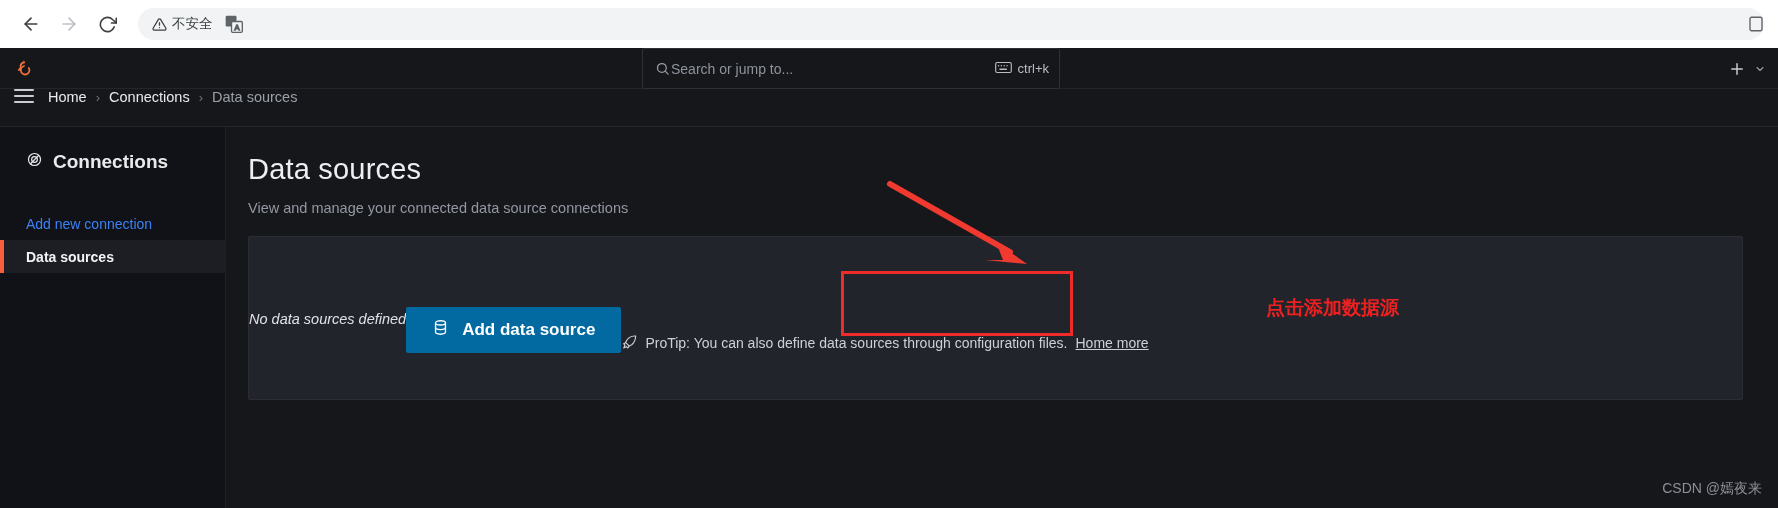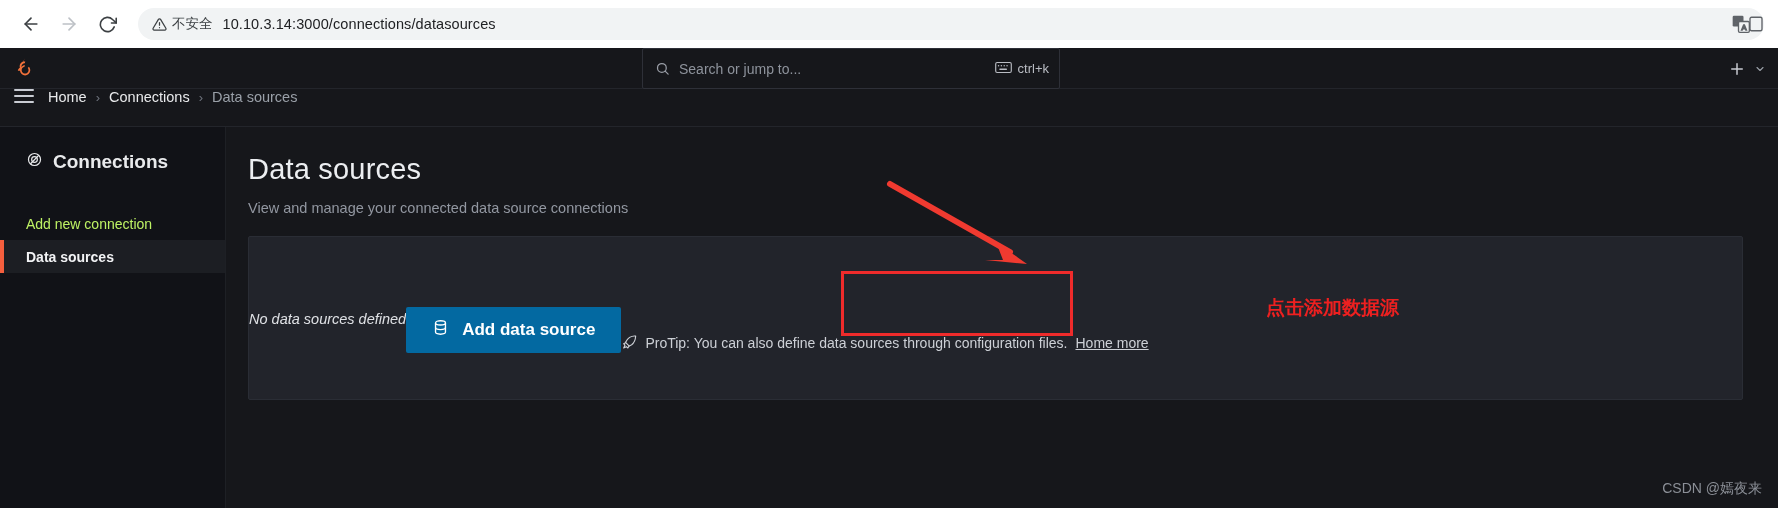--- a/index.html
+++ b/index.html
@@ -77,21 +77,21 @@
   }
   .grafana-logo { position: absolute; left: 14px; top: 50%; transform: translateY(-50%); width: 22px; height: 22px; }
   .search-box {
     position: absolute; left: 642px; top: 0px;
     width: 418px; height: 41px;
     background: #16171b;
     border: 1px solid #2e3038;
     border-radius: 2px;
     display: flex; align-items: center;
     padding: 0 10px 0 12px;
-    gap: 9px;
+    gap: 1px;
   }
   .search-box .sicon { color: #9a9ea7; display: flex; flex: 0 0 auto; }
   .search-placeholder {
     color: #8e939c; font-size: 14px; flex: 1 1 auto;
     white-space: nowrap;
   }
   .kbd-hint {
     display: flex; align-items: center; gap: 6px;
     color: #b9bcc3; font-size: 13px; flex: 0 0 auto;
   }
@@ -128,21 +128,21 @@
   }
   .side-title {
     display: flex; align-items: center; gap: 10px;
     padding-left: 26px;
     color: #e9eaec; font-size: 19px; font-weight: bold;
     margin-bottom: 34px;
   }
   .side-item {
     height: 33px; display: flex; align-items: center;
     padding-left: 26px;
-    font-size: 14px; color: #bef264;
+    font-size: 14px; color: #3b82f6;
     position: relative;
   }
   .side-item.active {
     background: #1c1e23;
     color: #f2f3f5;
     font-weight: bold;
   }
   .side-item.active::before {
     content: ""; position: absolute; left: 0; top: 0; bottom: 0;
     width: 4px; background: #f55f3e;
@@ -233,21 +233,20 @@
 
   <div class="omnibox">
     <div class="not-secure">
       <svg width="15" height="15" viewBox="0 0 24 24" fill="none" stroke="currentColor" stroke-width="2" stroke-linecap="round" stroke-linejoin="round">
           <path d="M10.29 3.86L1.82 18a2 2 0 0 0 1.71 3h16.94a2 2 0 0 0 1.71-3L13.71 3.86a2 2 0 0 0-3.42 0z"></path>
           <line x1="12" y1="9" x2="12" y2="13"></line>
           <line x1="12" y1="17" x2="12.01" y2="17"></line>
         </svg>
       <span>不安全</span>
     </div>
-    <div class="omnibox-url">10.10.3.14:3000/connections/datasources</div>
     <div class="omni-right">
       <div class="translate-ico">
         <svg width="20" height="20" viewBox="0 0 24 24" fill="none" stroke="#5f6368" stroke-width="1.6">
             <rect x="2" y="2" width="13" height="13" rx="1.5" fill="#5f6368" stroke="none"></rect>
             <text x="8.5" y="12" font-size="10" fill="#f1f3f4" text-anchor="middle" font-family="Liberation Sans, sans-serif">文</text>
             <rect x="9" y="9" width="13" height="13" rx="1.5" fill="#f1f3f4" stroke="#5f6368"></rect>
             <text x="15.5" y="19.5" font-size="9" fill="#5f6368" text-anchor="middle" font-family="Liberation Sans, sans-serif">A</text>
           </svg>
       </div>
     </div>

